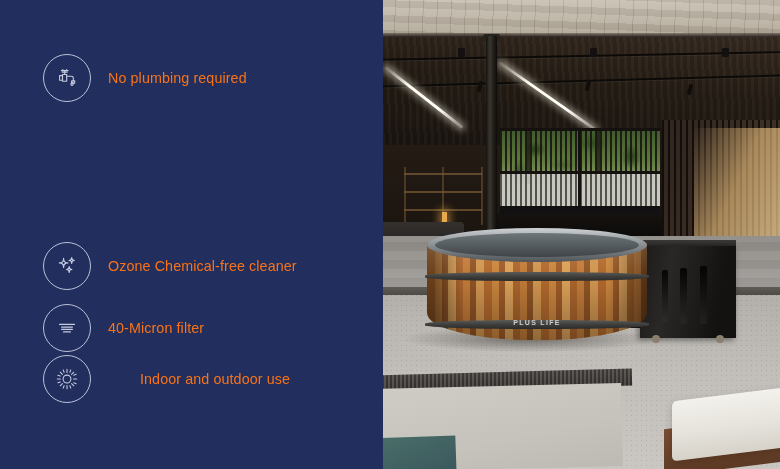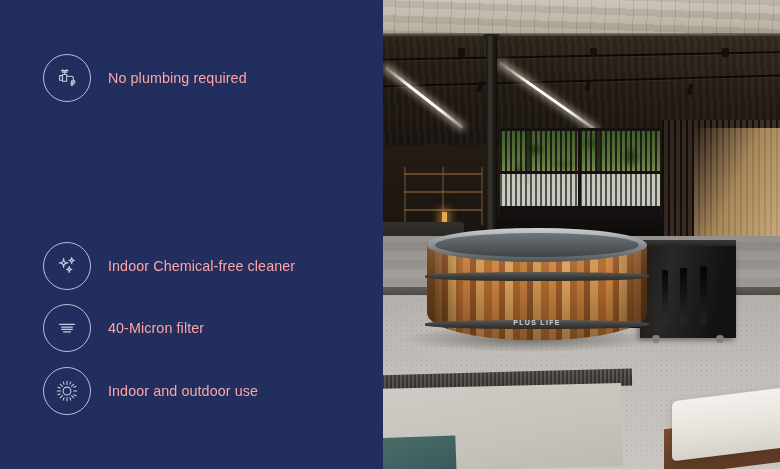--- a/index.html
+++ b/index.html
@@ -7,21 +7,21 @@
 
   .screen{position:relative;width:780px;height:469px;overflow:hidden;background:#222e5e;}
 
   
   .panel{position:absolute;left:0;top:0;width:382px;height:469px;background:#222e5e;z-index:5;}
   .feature-list{position:absolute;left:0;top:0;width:382px;height:469px;}
   .feature-row{position:absolute;left:43px;display:flex;align-items:center;height:48px;}
   .badge{width:48px;height:48px;border-radius:50%;border:1px solid #b9c0d8;
          display:flex;align-items:center;justify-content:center;flex:0 0 48px;box-sizing:border-box;}
   .badge svg{display:block;}
-  .feature-label{margin-left:17px;color:#fca5a5;font-size:14.3px;letter-spacing:.1px;white-space:nowrap;}
+  .feature-label{margin-left:17px;color:#f97316;font-size:14.3px;letter-spacing:.1px;white-space:nowrap;}
 
   
   .photo{position:absolute;left:382px;top:0;width:398px;height:469px;overflow:hidden;background:#8e8a83;}
 
   
   .ceil-light{position:absolute;left:0;top:0;width:398px;height:37px;
     background:
       repeating-linear-gradient(92deg, rgba(255,255,255,.09) 0 13px, rgba(0,0,0,.07) 13px 14px),
       repeating-linear-gradient(2deg, rgba(120,105,88,.22) 0 7px, rgba(190,178,160,.18) 7px 15px),
       linear-gradient(180deg,#c9c2b4 0%,#b9b1a2 55%,#a79e8e 100%);}
@@ -180,36 +180,36 @@
 
 
       <div class="feature-row" style="top:242px;">
         <span class="badge">
           <svg width="28" height="28" viewBox="0 0 28 28" fill="none" stroke="#c6cce0" stroke-width="1.1" stroke-linecap="round" stroke-linejoin="round">
             <path d="M10.6 6.4c0 3.1 1.4 4.5 4.3 4.5-2.9 0-4.3 1.4-4.3 4.5 0-3.1-1.4-4.5-4.3-4.5 2.9 0 4.3-1.4 4.3-4.5z"></path>
             <path d="M18.7 5.6c0 2 .9 2.9 2.7 2.9-1.8 0-2.7.9-2.7 2.9 0-2-.9-2.9-2.7-2.9 1.8 0 2.7-.9 2.7-2.9z"></path>
             <path d="M16.2 14.6c0 2 .9 2.9 2.7 2.9-1.8 0-2.7.9-2.7 2.9 0-2-.9-2.9-2.7-2.9 1.8 0 2.7-.9 2.7-2.9z"></path>
           </svg>
         </span>
-        <span class="feature-label">Indoor Chemical-free cleaner</span>
+        <span class="feature-label">Ozone Chemical-free cleaner</span>
       </div>
 
       <div class="feature-row" style="top:304px;">
         <span class="badge">
           <svg width="28" height="28" viewBox="0 0 28 28" fill="none" stroke="#c6cce0" stroke-width="1.3" stroke-linecap="round">
             <path d="M6.6 10.4h14.8"></path>
             <path d="M8.6 13.1h10.8"></path>
             <path d="M8.6 15.3h10.8"></path>
             <path d="M10.6 17.9h6.8"></path>
           </svg>
         </span>
         <span class="feature-label">40-Micron filter</span>
       </div>
 
-      <div class="feature-row" style="top:367px;">
+      <div class="feature-row" style="top:355px;gap:32px;">
         <span class="badge">
           <svg width="28" height="28" viewBox="0 0 28 28" fill="none" stroke="#c6cce0" stroke-width="1.05" stroke-linecap="round">
             <circle cx="14" cy="14" r="3.9"></circle>
             <path d="M14 4.3v3.1M14 20.6v3.1M4.3 14h3.1M20.6 14h3.1"></path>
             <path d="M7.2 7.2l2.2 2.2M18.6 18.6l2.2 2.2M20.8 7.2l-2.2 2.2M9.4 18.6l-2.2 2.2"></path>
             <path d="M10.2 4.9l.9 2.3M16.9 20.8l.9 2.3M4.9 17.8l2.3-.9M20.8 10.2l2.3-.9M4.9 10.2l2.3.9M20.8 17.8l2.3.9M17.8 4.9l-.9 2.3M10.2 23.1l.9-2.3"></path>
           </svg>
         </span>
         <span class="feature-label">Indoor and outdoor use</span>
       </div>

